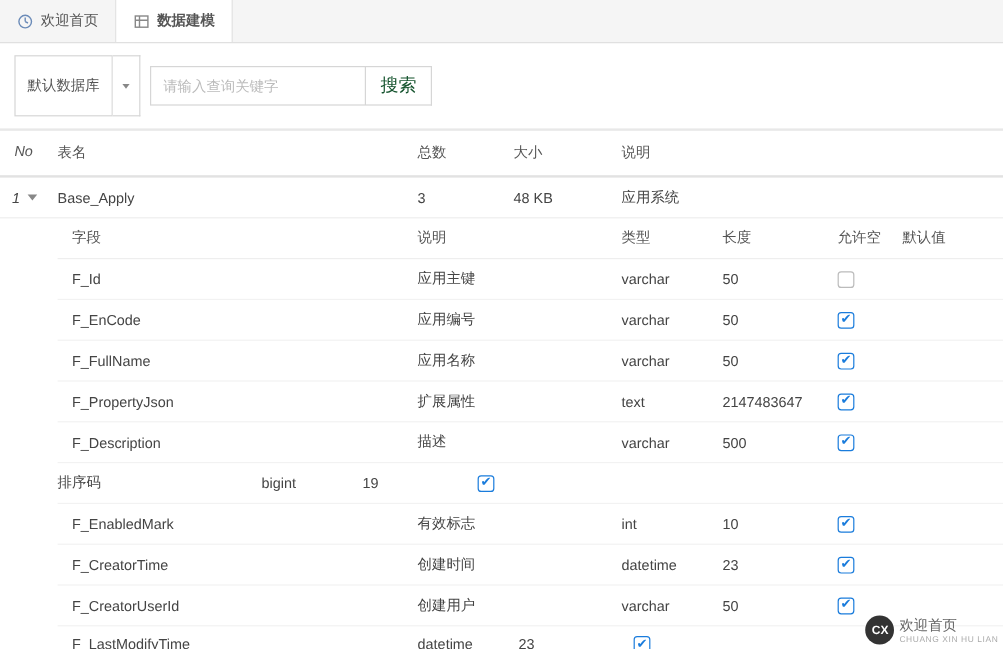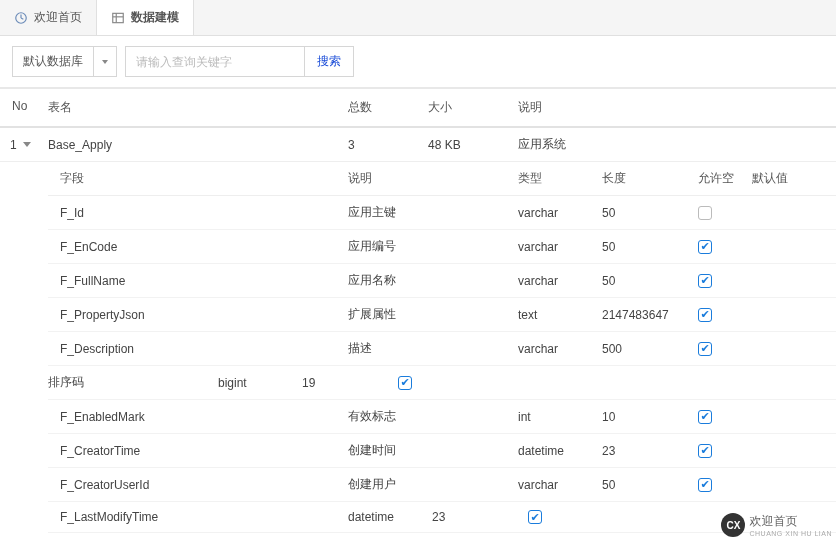--- a/index.html
+++ b/index.html
@@ -5,29 +5,29 @@
 * { box-sizing: border-box; margin: 0; padding: 0; }
 body { font-family: "Microsoft YaHei", Arial, sans-serif; font-size: 12px; color: #333; background: #fff; width: 836px; height: 541px; overflow: hidden; position: relative; }
 
 .tabs { display: flex; background: #f5f5f5; border-bottom: 1px solid #e0e0e0; height: 36px; text-align: center; }
 .tab { display: flex; align-items: center; padding: 0 14px; cursor: pointer; border-right: 1px solid #e0e0e0; color: #555; gap: 6px; }
 .tab.active { background: #fff; font-weight: bold; }
 .tab-icon { display: inline-flex; width: 14px; height: 14px; align-items: center; justify-content: center; }
 
 .toolbar { display: flex; align-items: center; padding: 10px 12px; gap: 0; border-bottom: 2px solid #e8e8e8; }
 .db-select { display: flex; }
-.db-btn { border: 1px solid #d6d6d6; background: #fff; padding: 6px 10px; cursor: pointer; font-size: 12px; color: #555; }
+.db-btn { border: 1px solid #d6d6d6; background: #fff; padding: 16px 10px; cursor: pointer; font-size: 12px; color: #555; }
 .db-drop { border: 1px solid #d6d6d6; border-left: none; background: #fff; padding: 6px 8px; cursor: pointer; display: flex; align-items: center; }
 .search-wrap { display: flex; margin-left: 8px; border-radius: 10px; }
 .search-input { border: 1px solid #d6d6d6; padding: 6px 10px; width: 180px; font-size: 12px; color: #333; }
 .search-input::placeholder { color: #bbb; }
-.search-btn { border: 1px solid #d6d6d6; border-left: none; background: #fff; padding: 6px 12px; cursor: pointer; font-size: 12px; color: #1d4ed8; }
+.search-btn { border: 1px solid #d6d6d6; border-left: none; background: #fff; padding: 6px 12px; cursor: pointer; font-size: 15px; color: #14532d; }
 
 .table-head { display: flex; border-bottom: 2px solid #e2e2e2; padding: 10px 0; color: #555; }
-.col-no    { width: 48px; padding-left: 12px; }
+.col-no    { width: 48px; padding-left: 12px; font-style: italic; }
 .col-name  { width: 300px; }
 .col-total { width: 80px; }
 .col-size  { width: 90px; }
 .col-desc  { flex: 1; }
 
 .row-main { display: flex; align-items: center; border-bottom: 1px solid #eee; padding: 8px 0; color: #444; }
 .row-main .col-no { display: flex; align-items: center; gap: 6px; padding-left: 10px; }
 
 .sub-head { display: flex; border-bottom: 1px solid #eee; padding: 8px 0; color: #555; margin-left: 48px; }
 .sub-row  { display: flex; border-bottom: 1px solid #f2f2f2; padding: 8px 0; color: #444; margin-left: 48px; align-items: center; }

